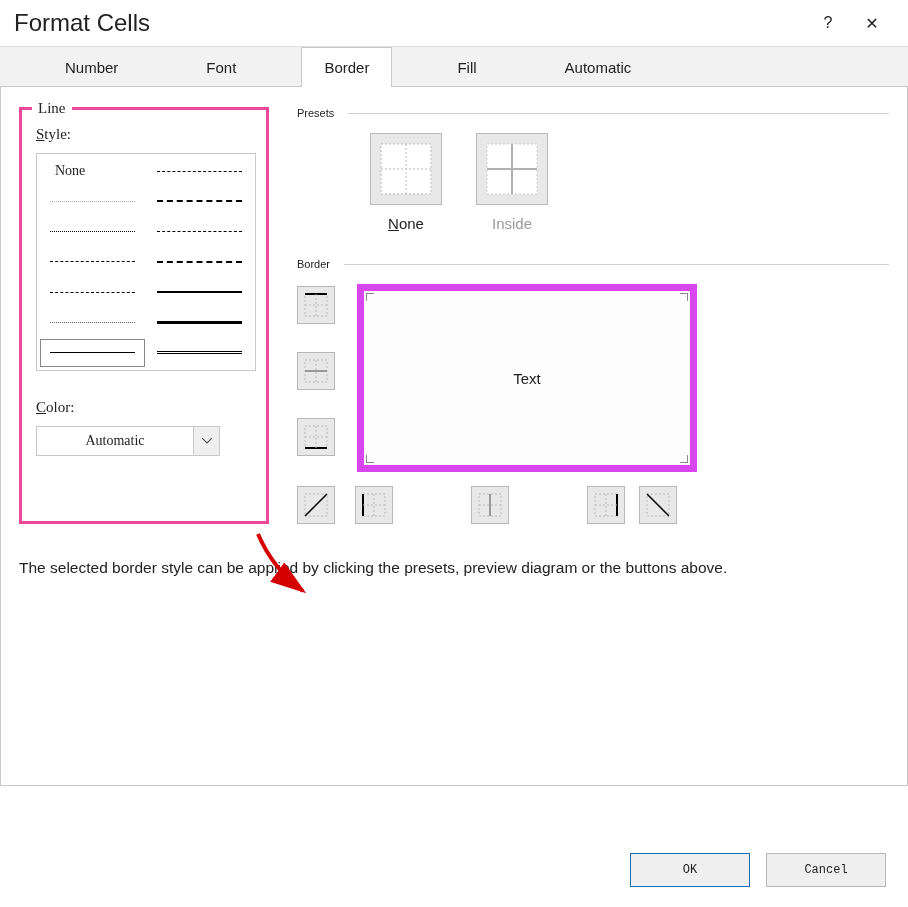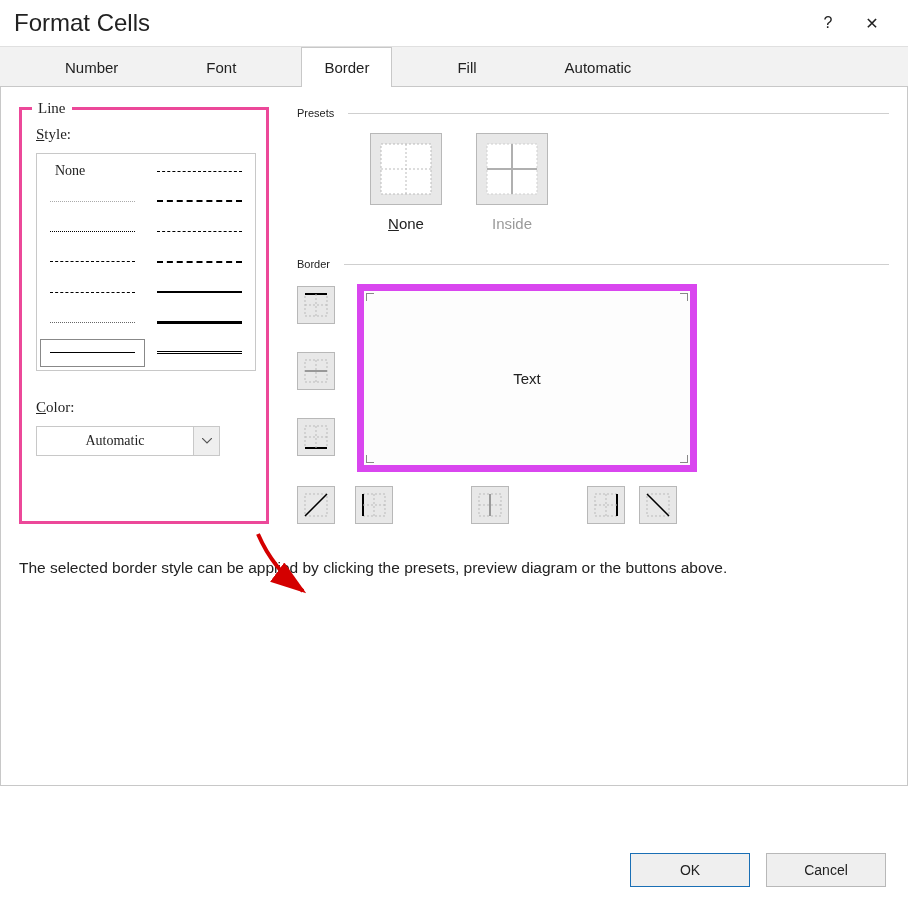--- a/index.html
+++ b/index.html
@@ -239,22 +239,23 @@
     gap: 16px;
   }
   .btn {
     width: 120px;
     height: 34px;
     border: 1px solid #b8b8b8;
     background: #efefef;
     display: flex;
     align-items: center;
     justify-content: center;
-    font-size: 14px;
-    cursor: pointer;
+    font-size: 12px;
+    cursor: pointer;
+    font-family: Liberation Mono, monospace;
   }
   .btn.primary { border: 1.5px solid #1a6fb5; }
   .u { text-decoration: underline; }
 
   
   .arrow {
     position: absolute;
     top: 442px;
     left: 252px;
     pointer-events: none;

